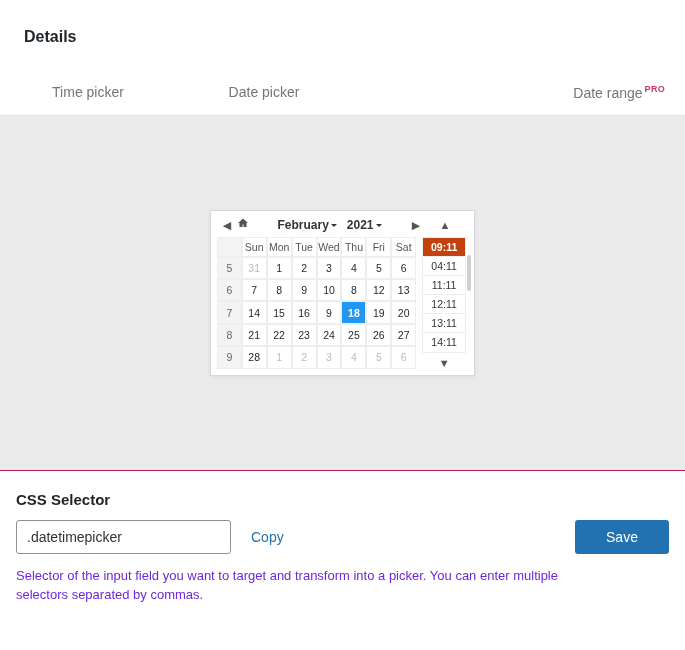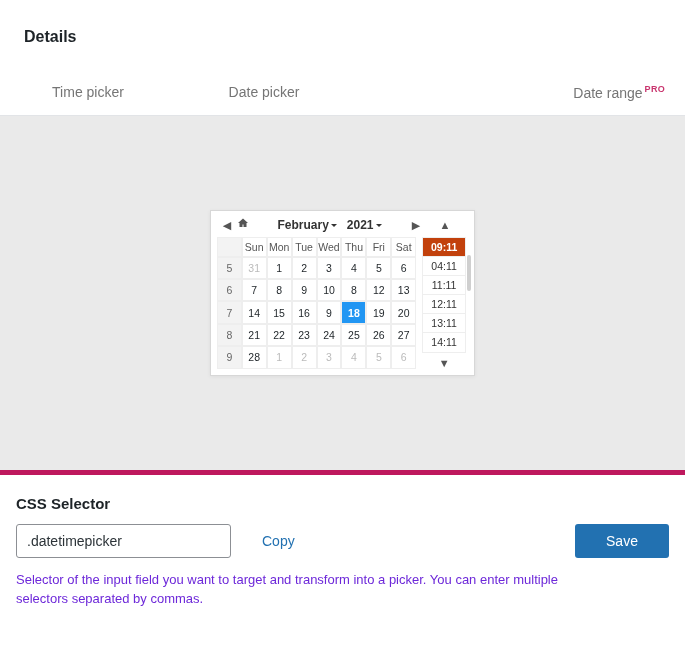--- a/index.html
+++ b/index.html
@@ -178,31 +178,31 @@
     border-radius: 2px;
   }
   .time-down-row {
     text-align: center;
     font-size: 11px;
     color: #555;
     padding-top: 4px;
   }
   .bottom-panel {
     padding: 20px 16px 12px 16px;
-    border-top: 5px solid #be185d;
+    border-top: 1px solid #be185d;
   }
   .field-label {
     font-size: 15px;
     font-weight: 600;
     margin-bottom: 12px;
   }
   .selector-row {
     display: flex;
     align-items: center;
-    gap: 31px;
+    gap: 20px;
   }
   .text-input {
     width: 215px;
     height: 34px;
     border: 1px solid #8c8f94;
     border-radius: 3px;
     padding: 0 10px;
     font-size: 14px;
     color: #2c3338;
   }

